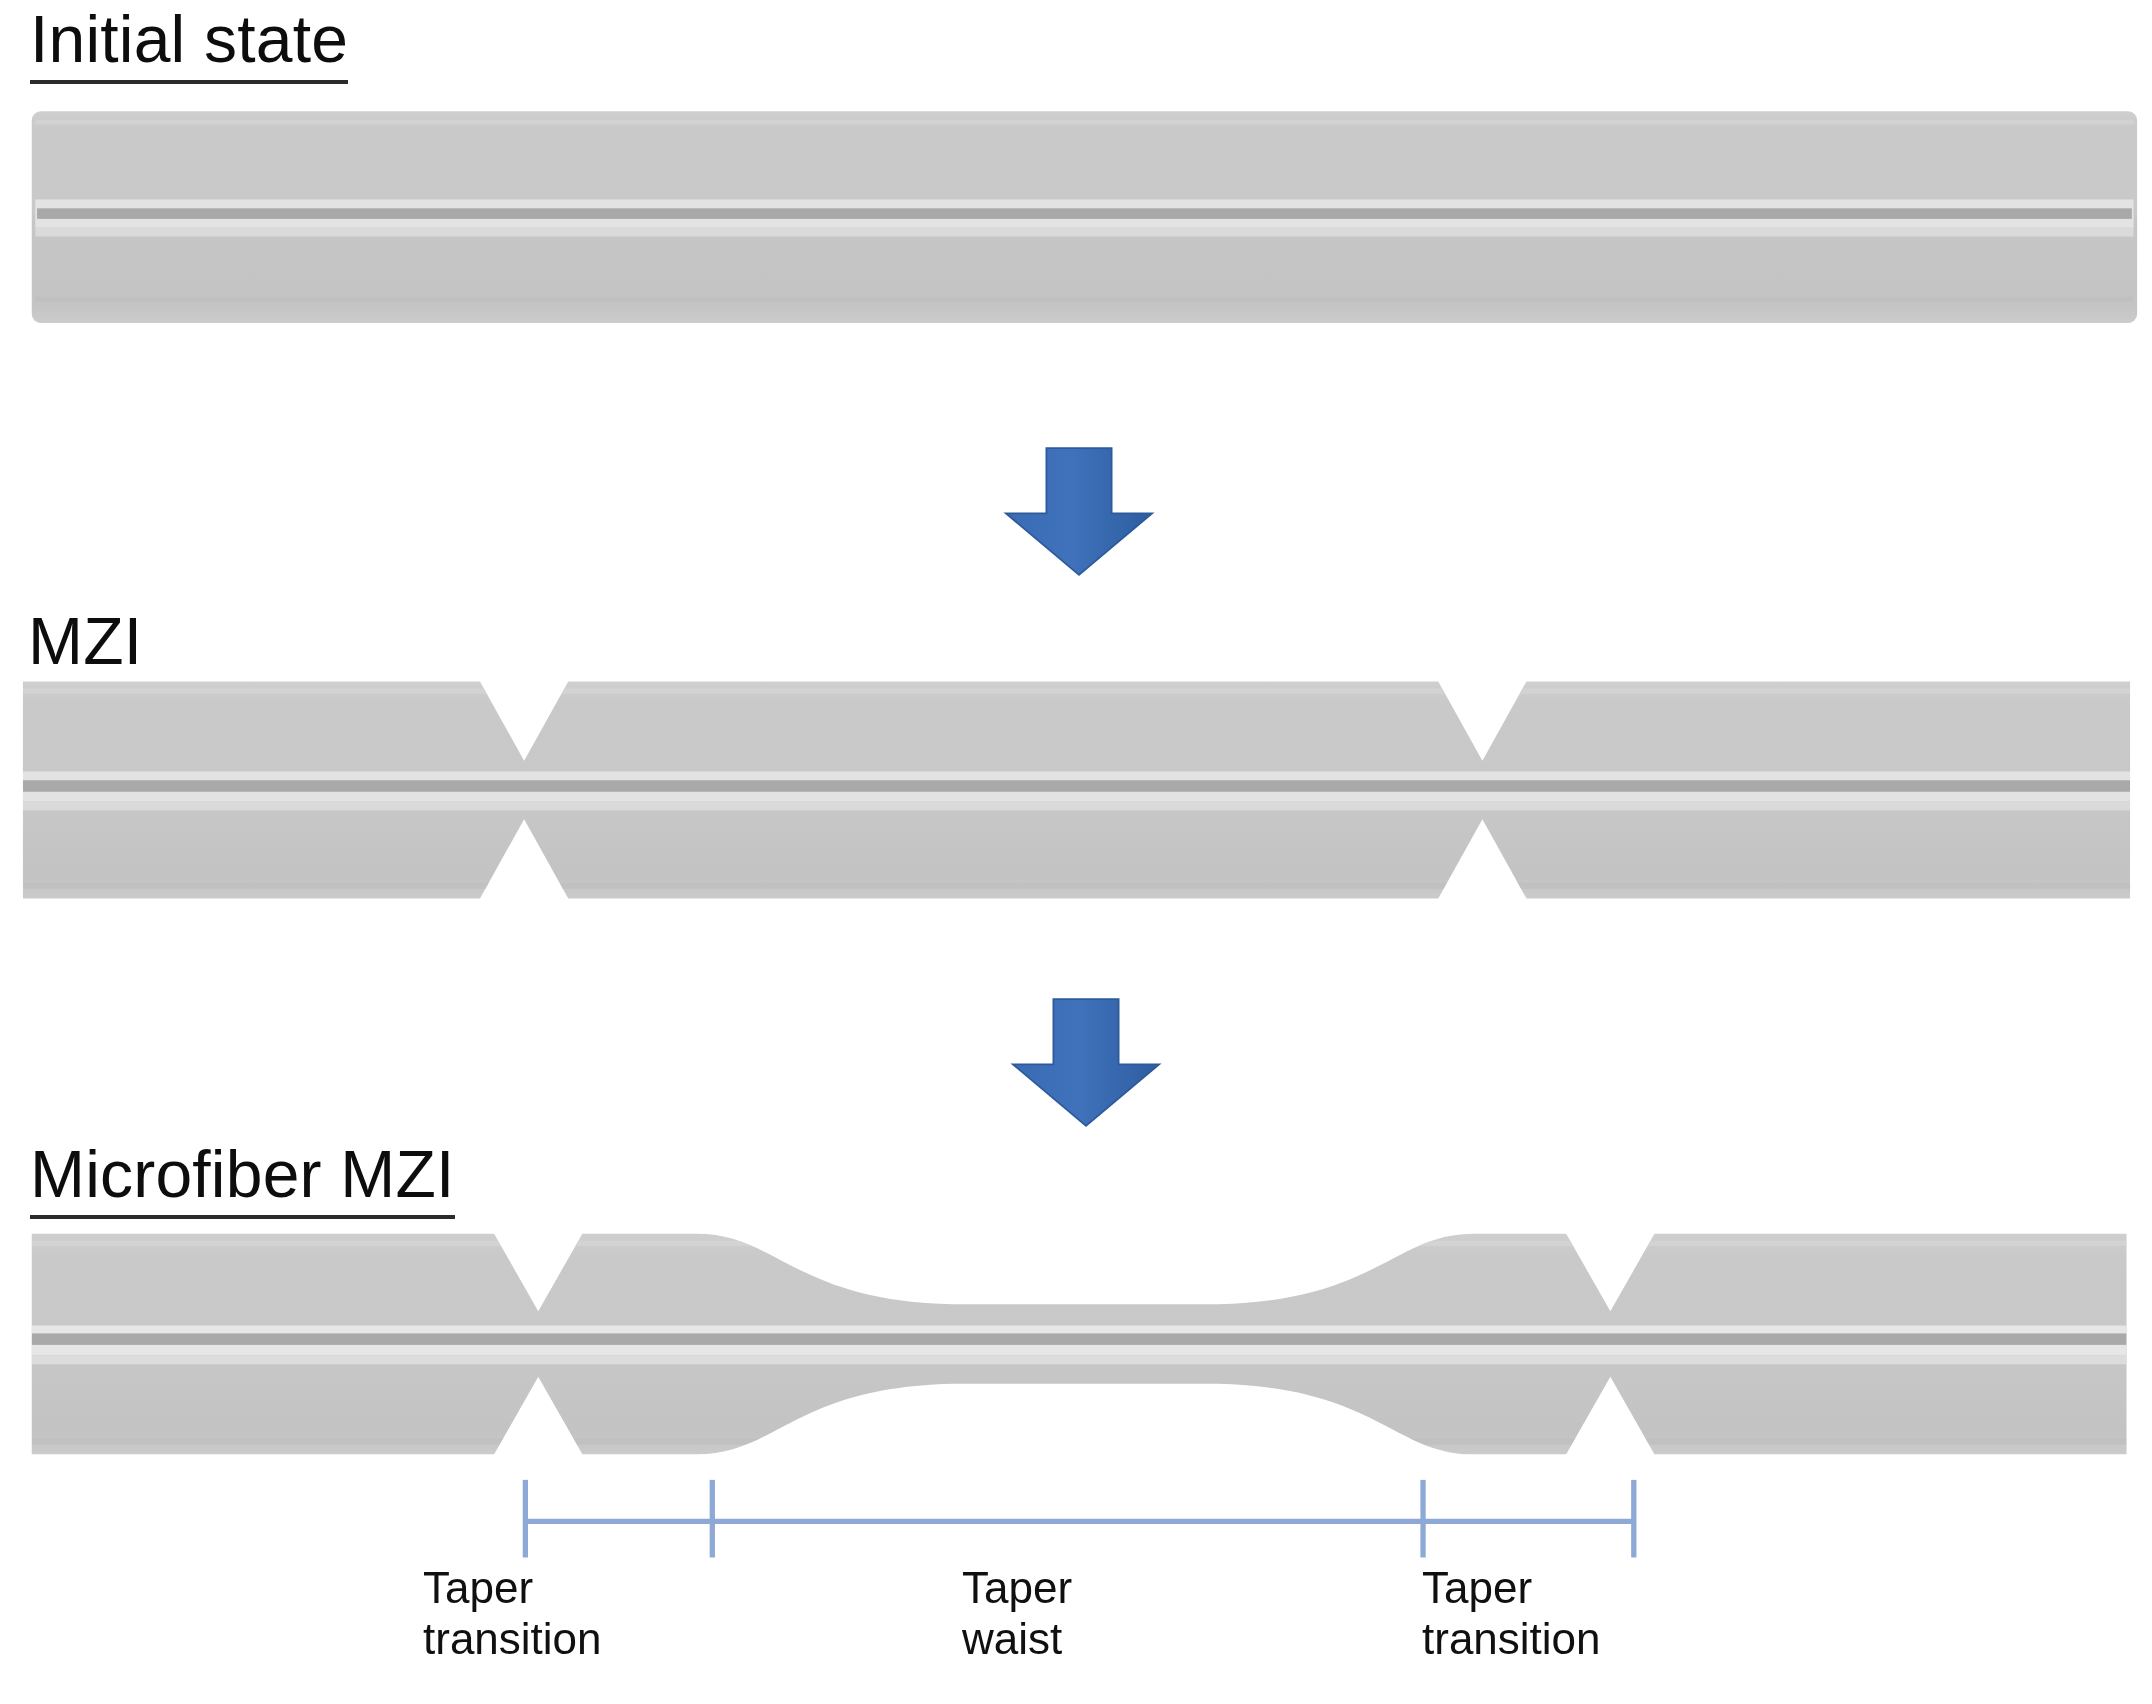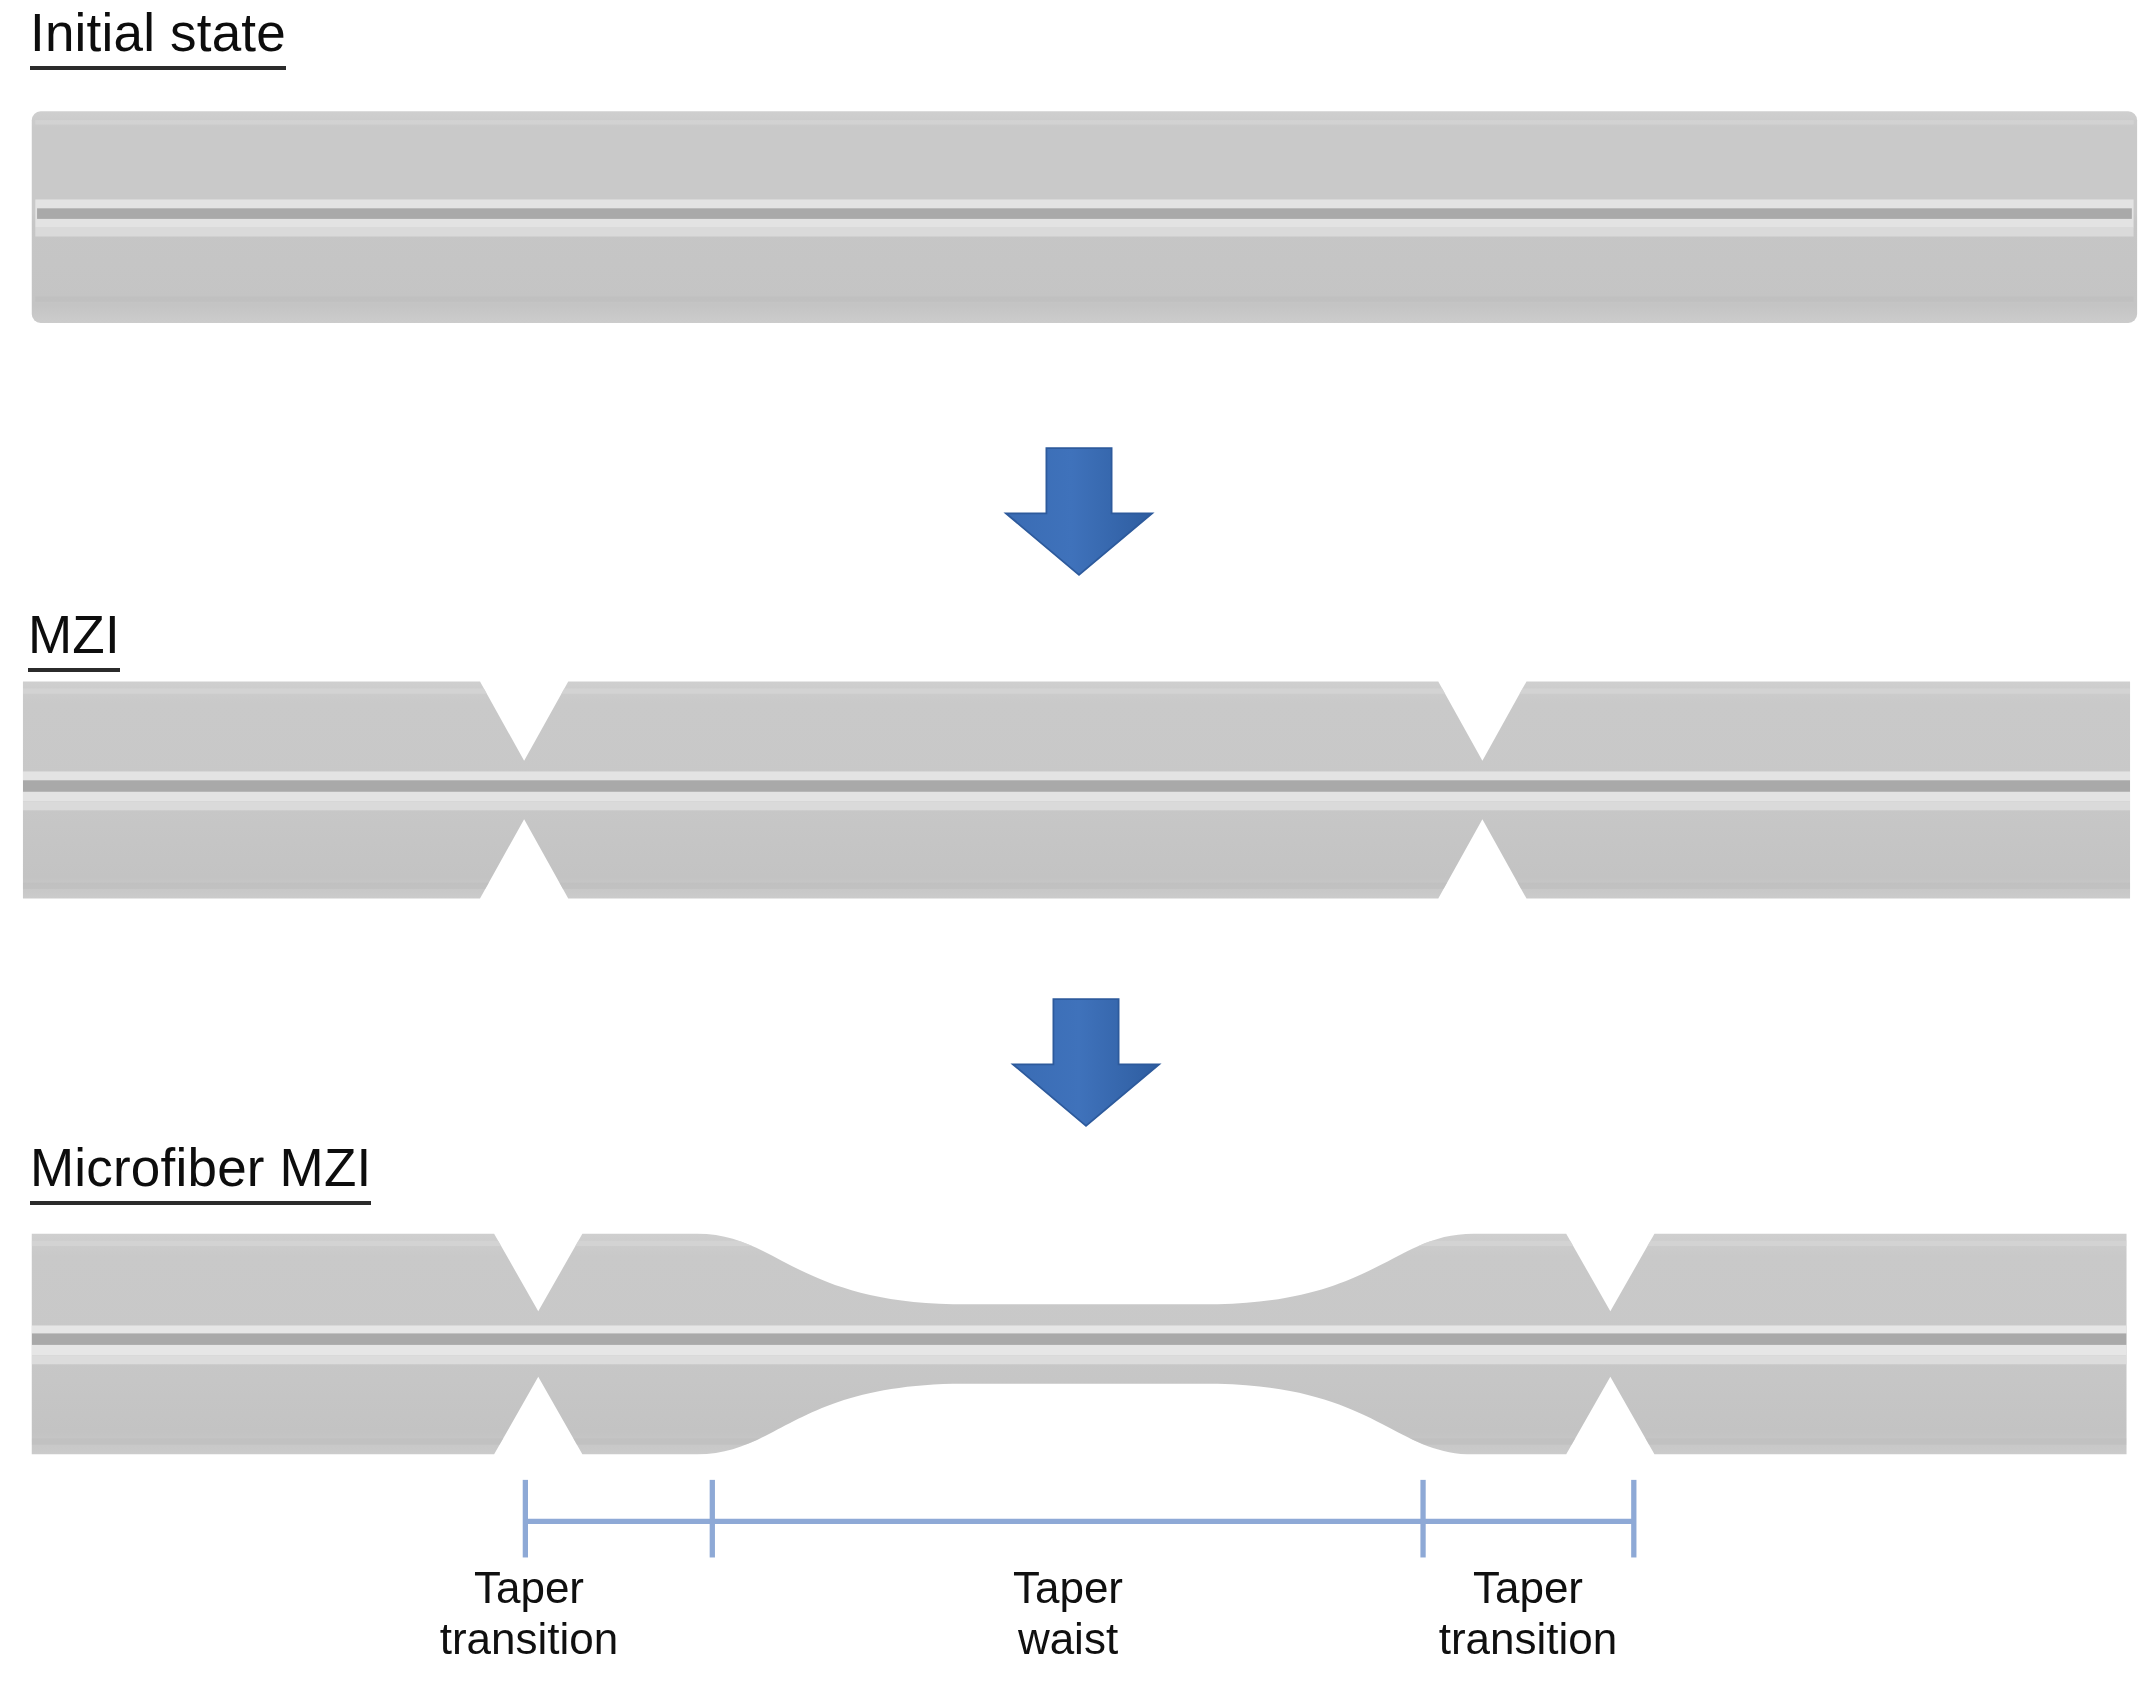--- a/index.html
+++ b/index.html
@@ -6,21 +6,21 @@
   body{
     width:2153px;height:1704px;position:relative;overflow:hidden;
     font-family:"Liberation Sans","DejaVu Sans",sans-serif;
     background:#ffffff;
   }
   .stage{position:absolute;inset:0;width:2153px;height:1704px;}
 
   
   .section-title{
     position:absolute;
-    font-size:53px;
+    font-size:66px;
     line-height:1.05;
     color:#0d0d0d;
     font-weight:400;
     letter-spacing:0.2px;
     white-space:nowrap;
     border-bottom:4.4px solid #2b2b2b;
     padding-bottom:5.3px;
   }
   #title-initial{left:30px;top:5.3px;}
   #title-mzi{left:28px;top:607px;}
@@ -39,21 +39,20 @@
 
   
   #dimension-bracket{position:absolute;left:0px;top:1464px;width:2153px;height:97px;display:block;}
 
   
   .dim-label{
     position:absolute;
     font-size:44px;
     line-height:1.16;
     color:#101010;
-    text-align:center;
     white-space:pre-line;
   }
   #label-taper-transition-left{left:423px;top:1562px;width:212px;}
   #label-taper-waist{left:962px;top:1562px;width:212px;}
   #label-taper-transition-right{left:1422px;top:1562px;width:212px;}
 </style>
 </head>
 <body>
 
 <div class="stage">

